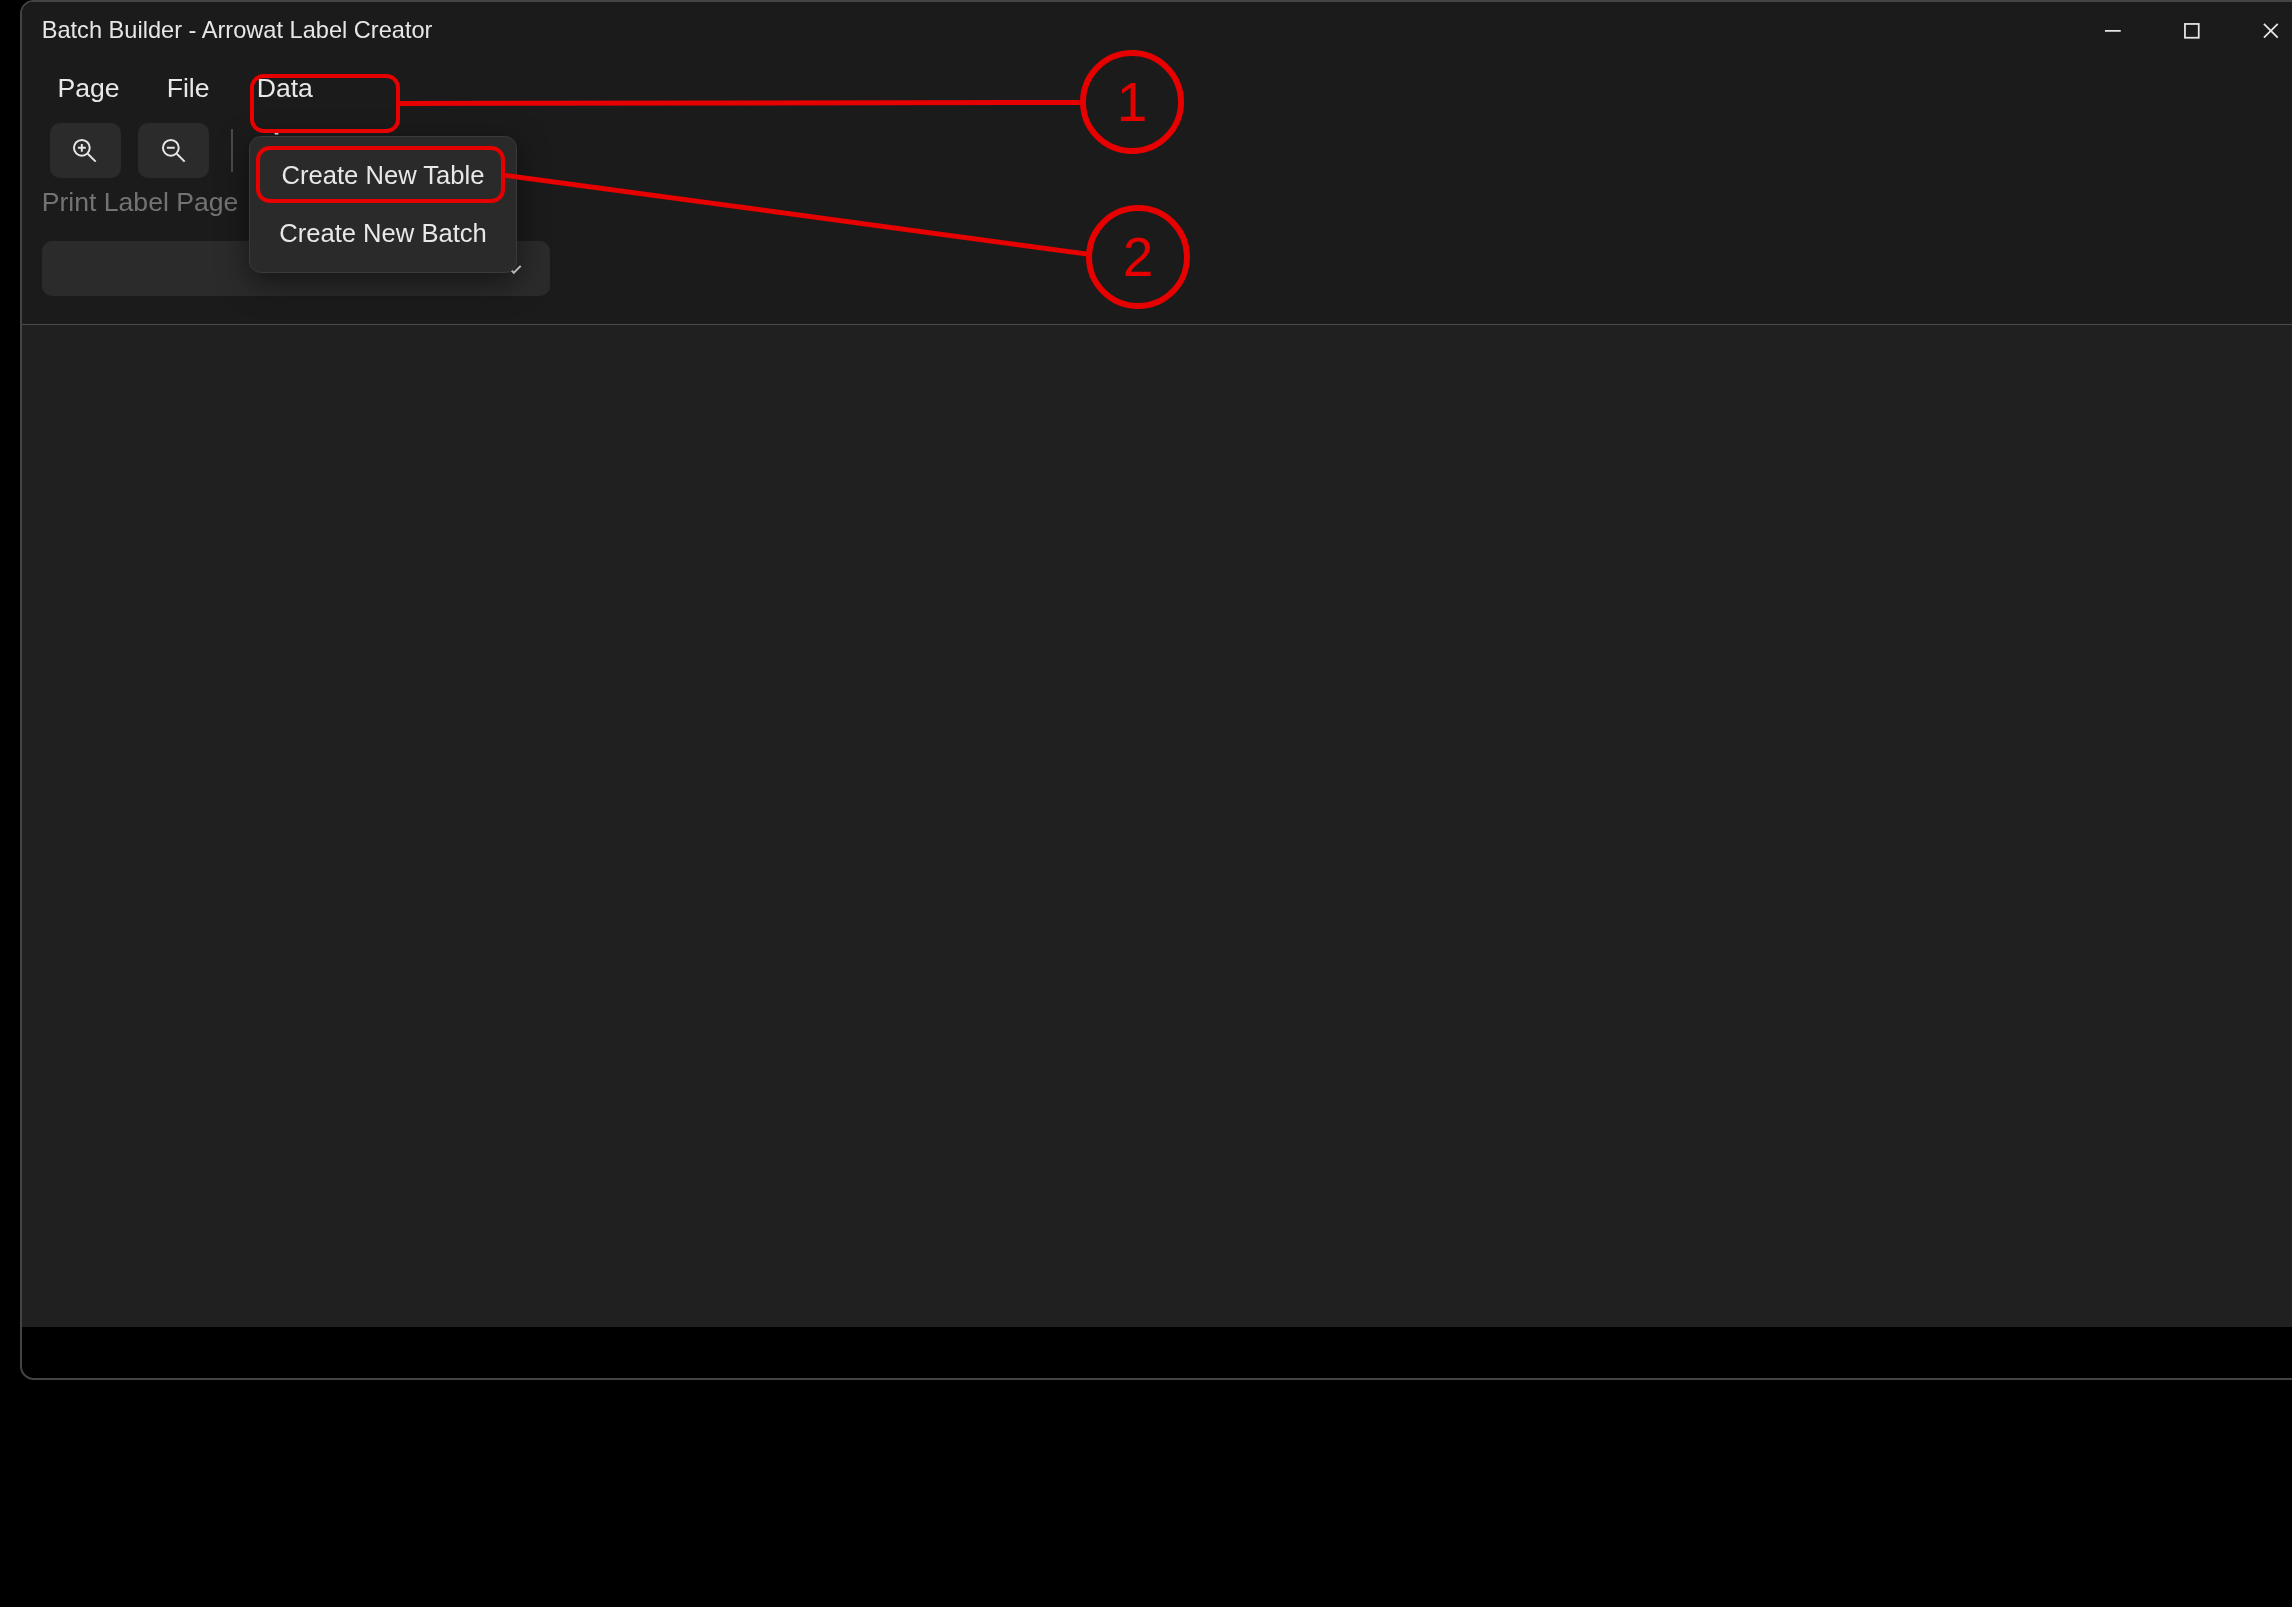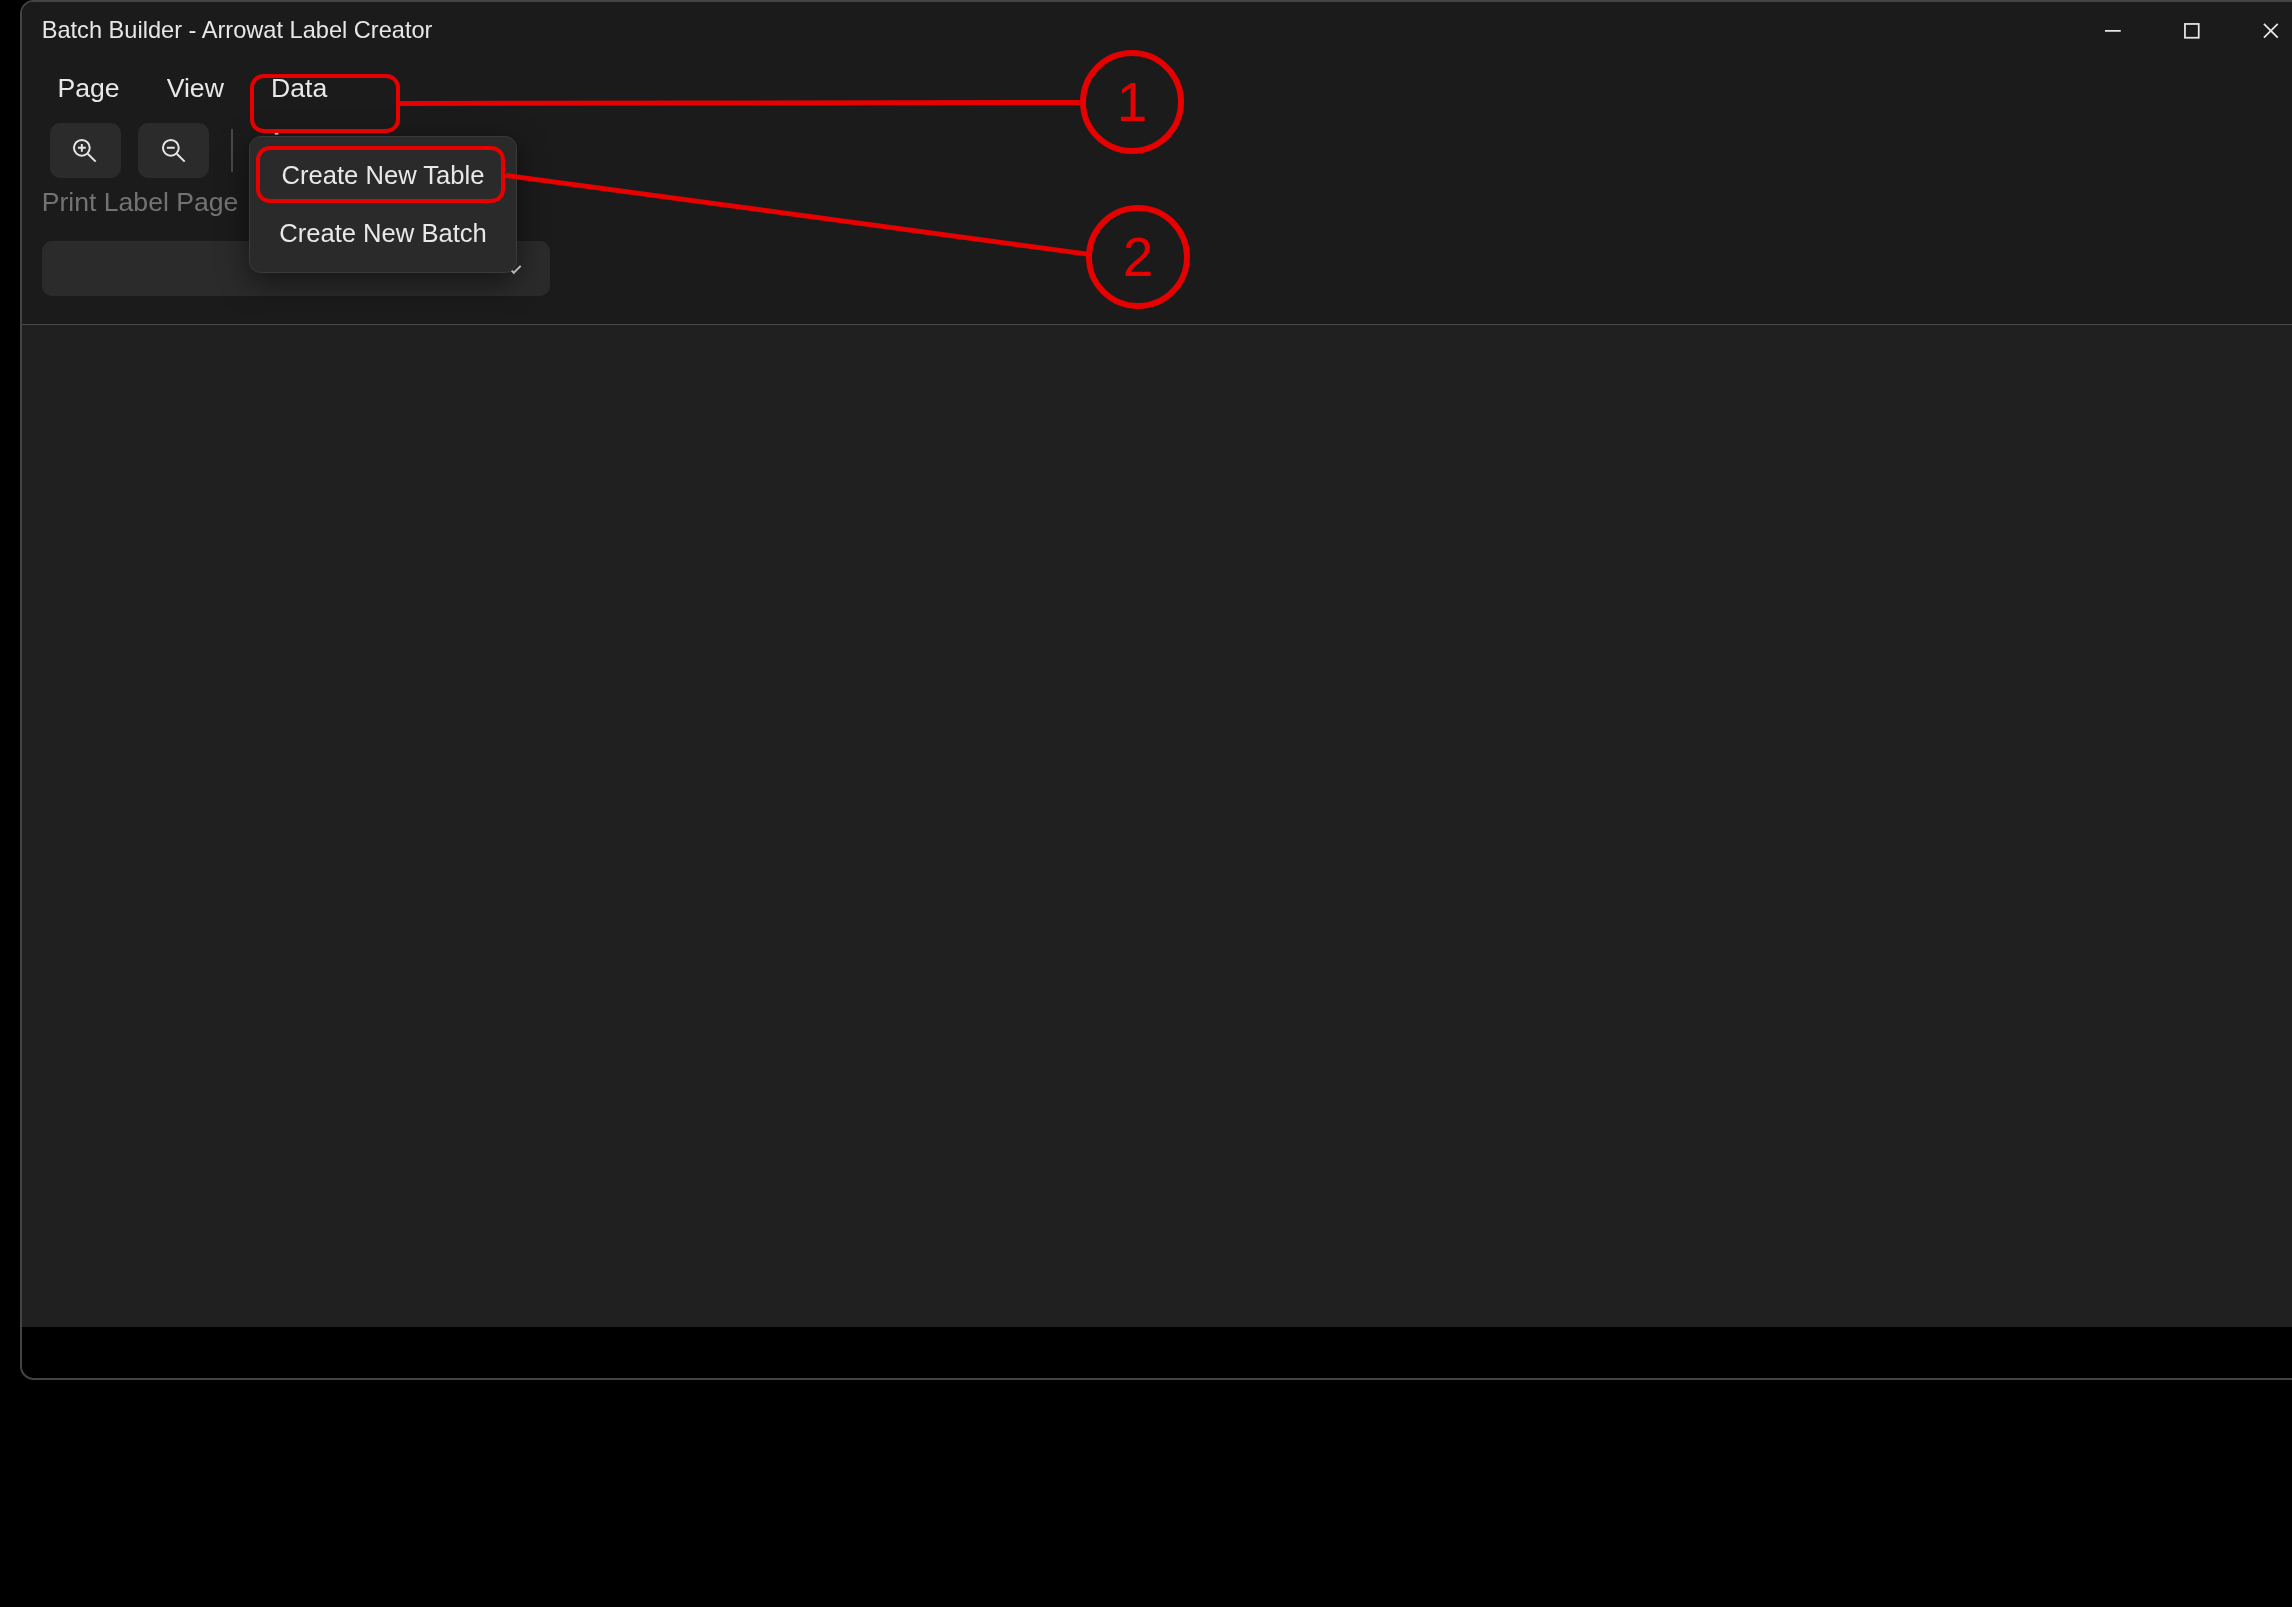--- a/index.html
+++ b/index.html
@@ -221,21 +221,21 @@
           <svg width="21.7" height="21.7" viewBox="0 0 22 22">
             <line x1="4" y1="4" x2="18" y2="18" stroke="#e6e6e6" stroke-width="1.8"></line>
             <line x1="18" y1="4" x2="4" y2="18" stroke="#e6e6e6" stroke-width="1.8"></line>
           </svg>
         </div>
       </div>
     </div>
 
     <div class="menubar">
       <div class="menu-item">Page</div>
-      <div class="menu-item">View</div>
+      <div class="menu-item">File</div>
       <div class="menu-item">Data</div>
     </div>
 
     <div class="toolbar-row">
       <div class="tool-btn">
         <svg width="29.6" height="29.6" viewBox="0 0 30 30">
           <circle cx="12" cy="12" r="8" fill="none" stroke="#e6e6e6" stroke-width="2"></circle>
           <line x1="18" y1="18" x2="26" y2="26" stroke="#e6e6e6" stroke-width="2"></line>
           <line x1="8" y1="12" x2="16" y2="12" stroke="#e6e6e6" stroke-width="2"></line>
           <line x1="12" y1="8" x2="12" y2="16" stroke="#e6e6e6" stroke-width="2"></line>

